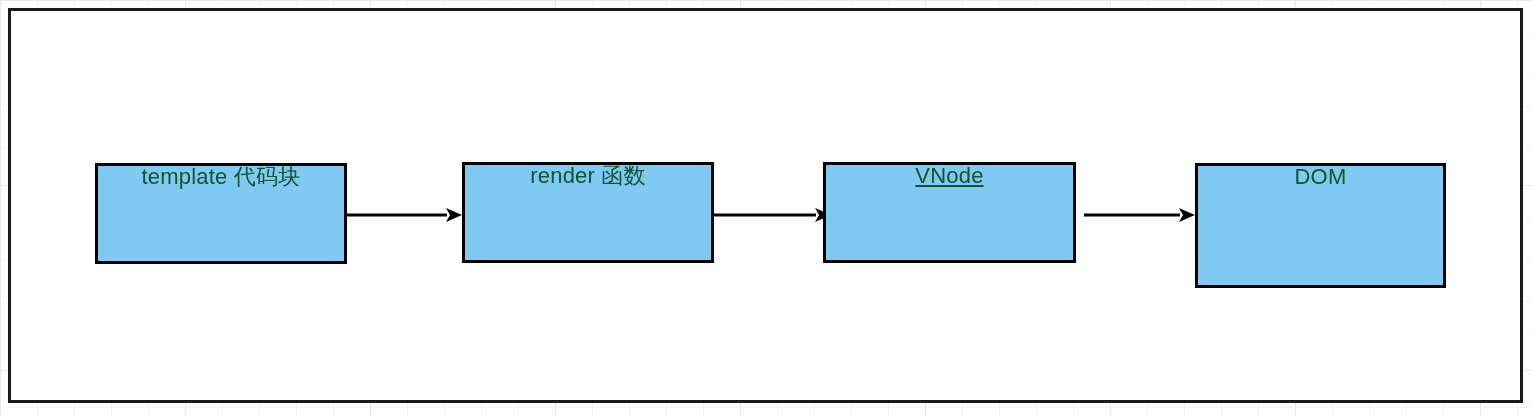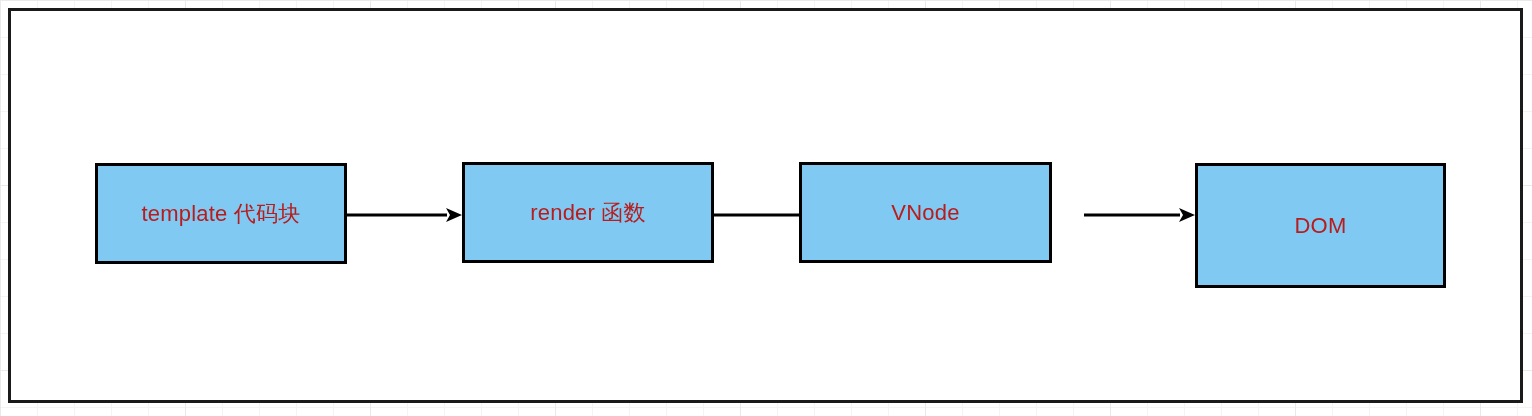--- a/index.html
+++ b/index.html
@@ -46,23 +46,23 @@
     box-sizing: border-box;
   }
 
   
   .node {
     position: absolute;
     box-sizing: border-box;
     background: #7fc9f2;
     border: 3px solid #000000;
     display: flex;
-    align-items: center;
+    align-items: flex-start;
     justify-content: center;
-    color: #b91c1c;
+    color: #14532d;
     font-size: 22px;
     line-height: 1;
     letter-spacing: .2px;
     white-space: nowrap;
     user-select: none;
   }
 
   
   .connector {
     position: absolute;
@@ -94,21 +94,21 @@
 
     <div class="node" style="left:451px; top:151px; width:252px; height:101px;">
       <span>render 函数</span>
     </div>
 
     <svg class="connector" style="left:703px; top:196px; width:117px; height:16px;" width="117" height="16" viewBox="0 0 117 16">
       <line x1="0" y1="8" x2="102" y2="8"></line>
       <polygon points="101,1 117,8 101,15 105,8"></polygon>
     </svg>
 
-    <div class="node" style="left:788px; top:151px; width:253px; height:101px;">
+    <div class="node" style="left:812px; top:151px; width:253px; height:101px;text-decoration:underline;">
       <span>VNode</span>
     </div>
 
     <svg class="connector" style="left:1073px; top:196px; width:111px; height:16px;" width="111" height="16" viewBox="0 0 111 16">
       <line x1="0" y1="8" x2="96" y2="8"></line>
       <polygon points="95,1 111,8 95,15 99,8"></polygon>
     </svg>
 
     <div class="node" style="left:1184px; top:152px; width:251px; height:125px;">
       <span>DOM</span>

